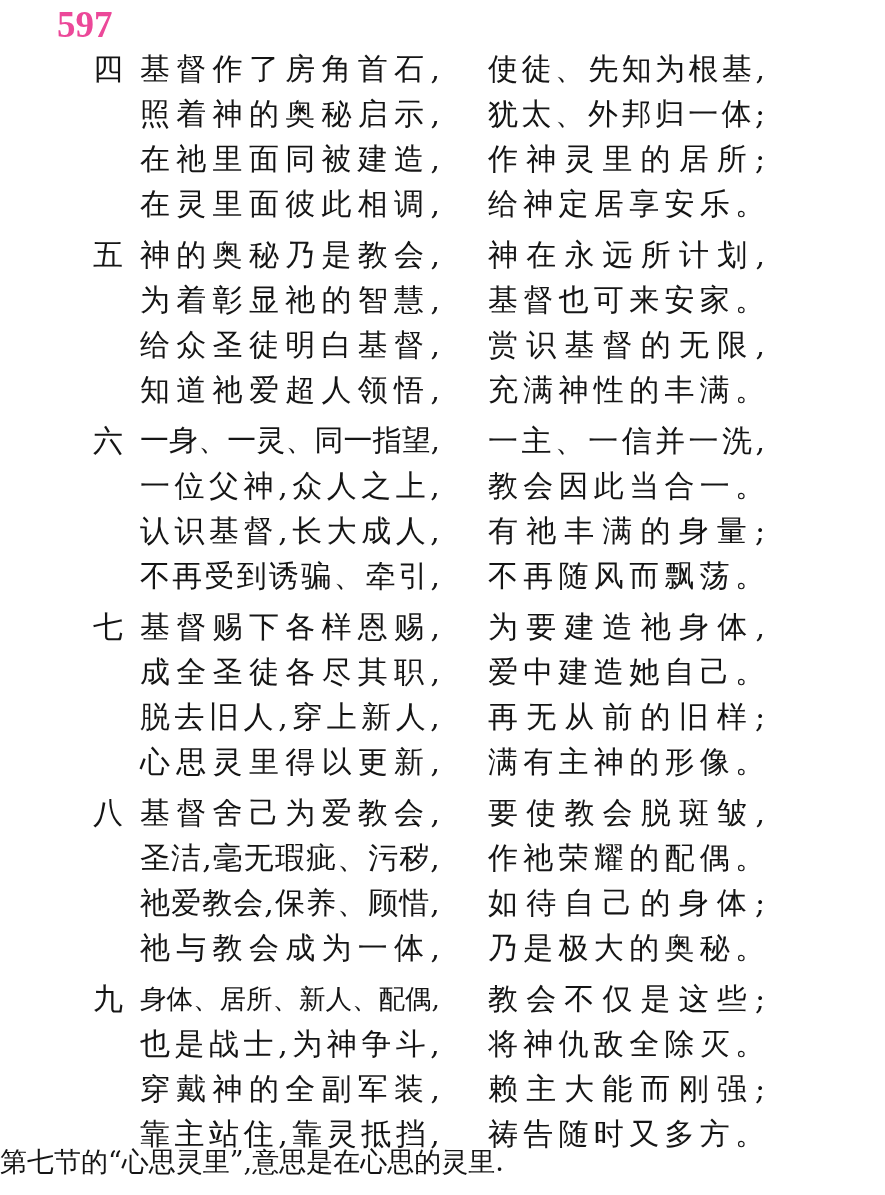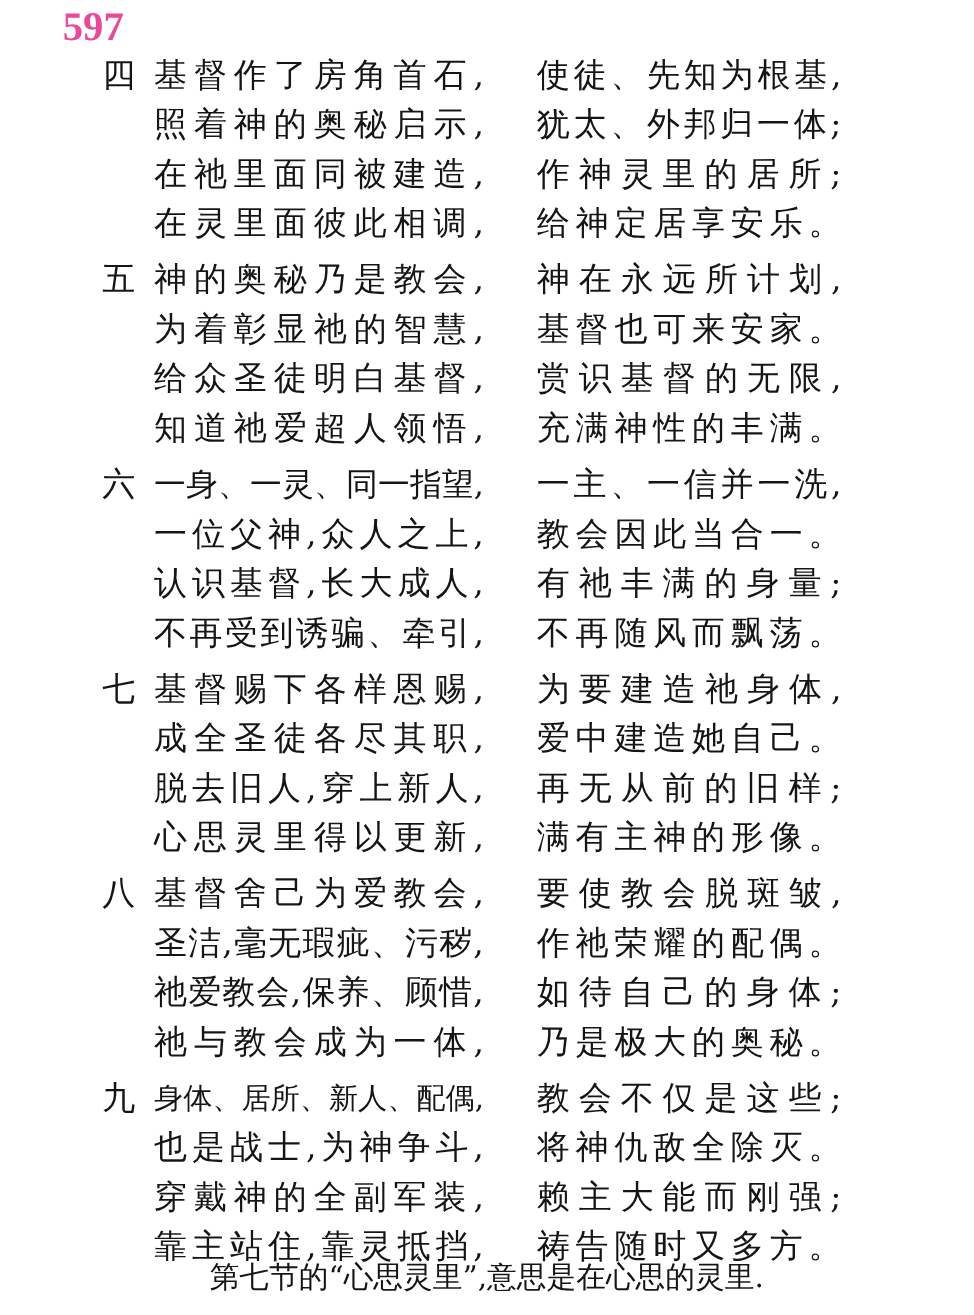--- a/index.html
+++ b/index.html
@@ -50,21 +50,20 @@
     height: 45px;
     line-height: 45px;
     font-size: 30px;
     white-space: nowrap;
   }
   .verse-line span { display: inline-block; }
   .footnote {
     position: absolute;
     left: 0; top: 1143px;
     width: 885px;
-    text-align: center;
     font-size: 27px;
     line-height: 38px;
     color: #151515;
   }
 </style>
 </head>
 <body>
 
 <div class="page">
 

